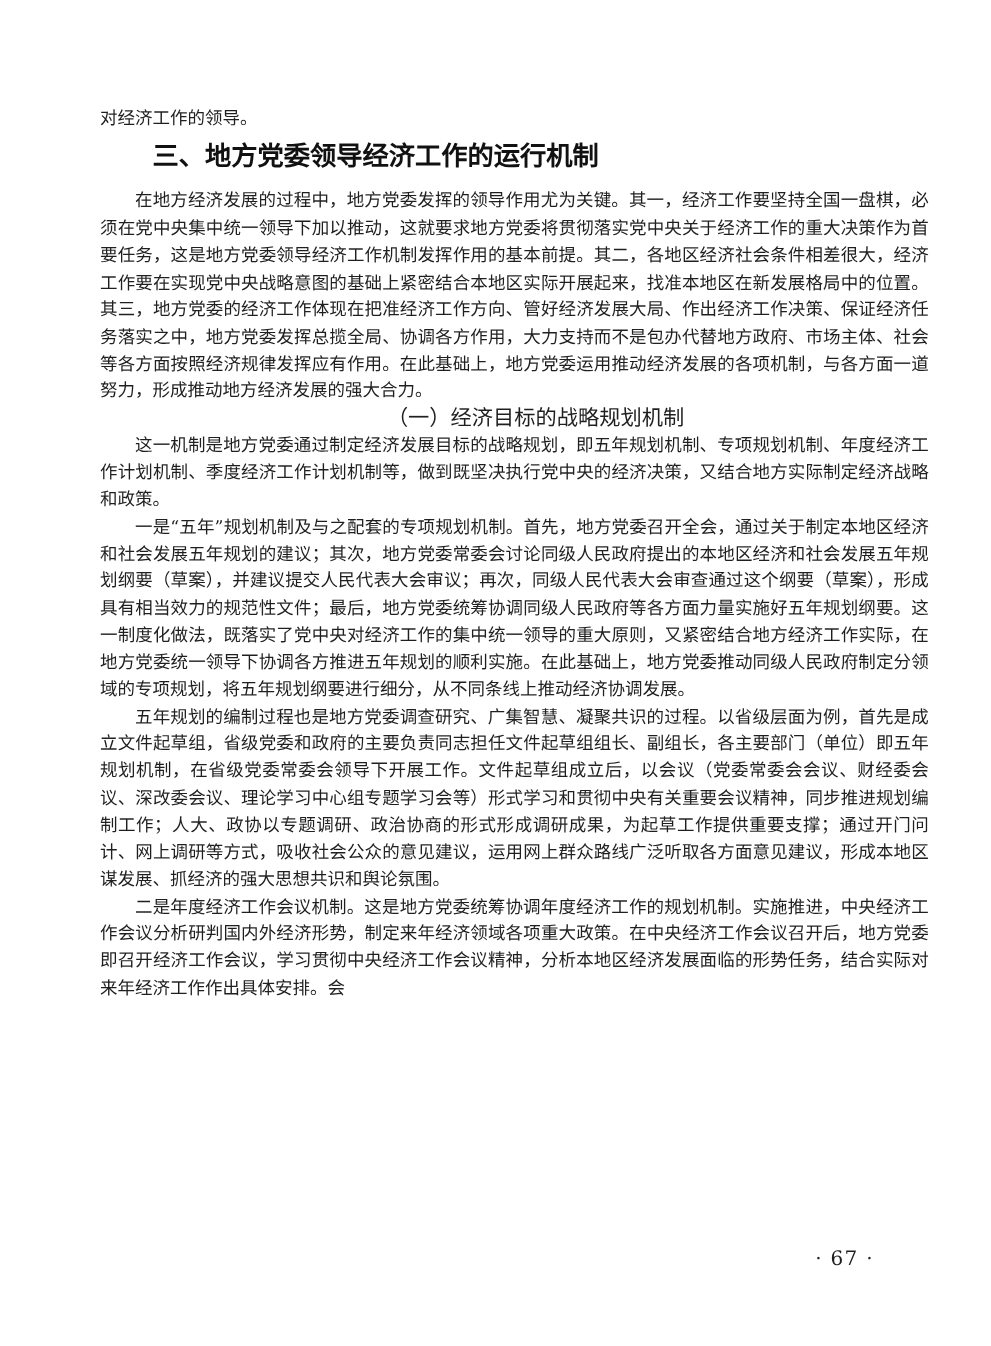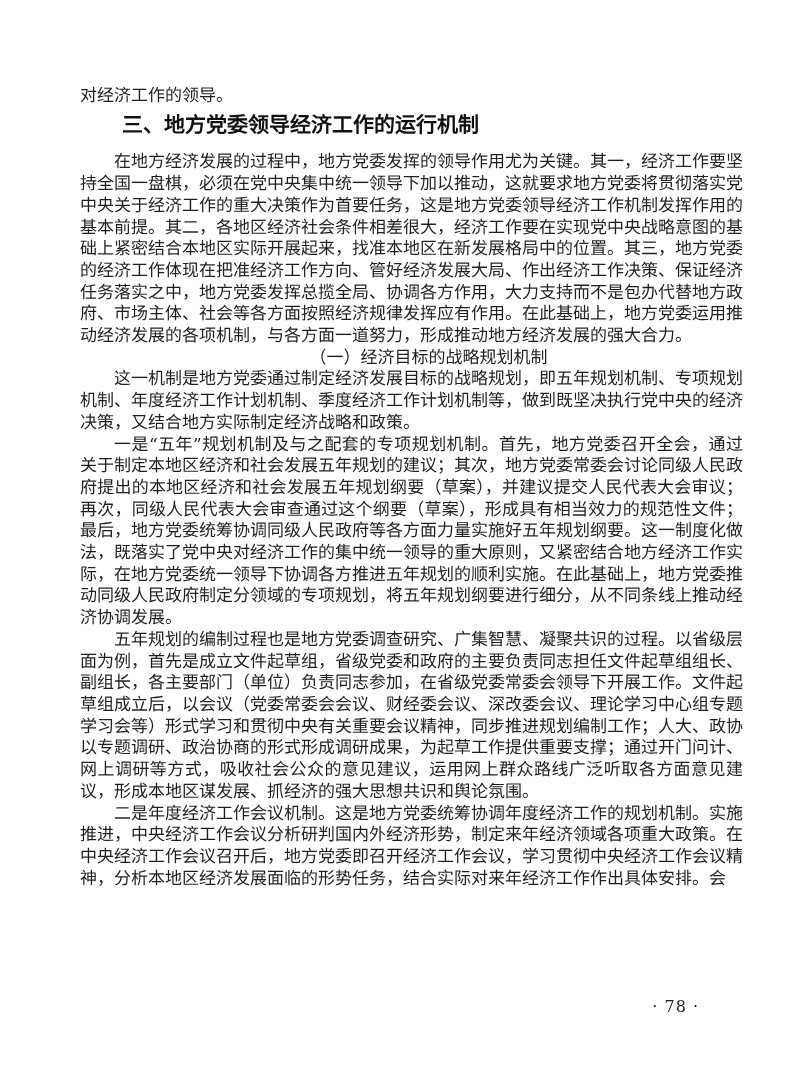--- a/index.html
+++ b/index.html
@@ -17,21 +17,21 @@
     color: #1a1a1a;
   }
   .text-block {
     position: absolute;
     left: 80px;
     top: 85px;
     width: 663px;
   }
   .para {
     margin: 0;
-    font-size: 17px;
+    font-size: 14px;
     line-height: 21.7px;
     text-align: justify;
     text-justify: inter-ideograph;
     letter-spacing: 0;
     word-break: break-all;
     color: #1f1f1f;
   }
   .para.indent {
     text-indent: 2em;
   }
@@ -70,17 +70,17 @@
 <body>
 
 <div class="page">
   <div class="text-block">
     <p class="para no-indent">对经济工作的领导。</p>
     <h2 class="section-heading">三、地方党委领导经济工作的运行机制</h2>
     <p class="para indent">在地方经济发展的过程中，地方党委发挥的领导作用尤为关键。其一，经济工作要坚持全国一盘棋，必须在党中央集中统一领导下加以推动，这就要求地方党委将贯彻落实党中央关于经济工作的重大决策作为首要任务，这是地方党委领导经济工作机制发挥作用的基本前提。其二，各地区经济社会条件相差很大，经济工作要在实现党中央战略意图的基础上紧密结合本地区实际开展起来，找准本地区在新发展格局中的位置。其三，地方党委的经济工作体现在把准经济工作方向、管好经济发展大局、作出经济工作决策、保证经济任务落实之中，地方党委发挥总揽全局、协调各方作用，大力支持而不是包办代替地方政府、市场主体、社会等各方面按照经济规律发挥应有作用。在此基础上，地方党委运用推动经济发展的各项机制，与各方面一道努力，形成推动地方经济发展的强大合力。</p>
     <h3 class="subsection-heading">（一）经济目标的战略规划机制</h3>
     <p class="para indent">这一机制是地方党委通过制定经济发展目标的战略规划，即五年规划机制、专项规划机制、年度经济工作计划机制、季度经济工作计划机制等，做到既坚决执行党中央的经济决策，又结合地方实际制定经济战略和政策。</p>
     <p class="para indent">一是“五年”规划机制及与之配套的专项规划机制。首先，地方党委召开全会，通过关于制定本地区经济和社会发展五年规划的建议；其次，地方党委常委会讨论同级人民政府提出的本地区经济和社会发展五年规划纲要（草案），并建议提交人民代表大会审议；再次，同级人民代表大会审查通过这个纲要（草案），形成具有相当效力的规范性文件；最后，地方党委统筹协调同级人民政府等各方面力量实施好五年规划纲要。这一制度化做法，既落实了党中央对经济工作的集中统一领导的重大原则，又紧密结合地方经济工作实际，在地方党委统一领导下协调各方推进五年规划的顺利实施。在此基础上，地方党委推动同级人民政府制定分领域的专项规划，将五年规划纲要进行细分，从不同条线上推动经济协调发展。</p>
-    <p class="para indent">五年规划的编制过程也是地方党委调查研究、广集智慧、凝聚共识的过程。以省级层面为例，首先是成立文件起草组，省级党委和政府的主要负责同志担任文件起草组组长、副组长，各主要部门（单位）负责同志参加，在省级党委常委会领导下开展工作。文件起草组成立后，以会议（党委常委会会议、财经委会议、深改委会议、理论学习中心组专题学习会等）形式学习和贯彻中央有关重要会议精神，同步推进规划编制工作；人大、政协以专题调研、政治协商的形式形成调研成果，为起草工作提供重要支撑；通过开门问计、网上调研等方式，吸收社会公众的意见建议，运用网上群众路线广泛听取各方面意见建议，形成本地区谋发展、抓经济的强大思想共识和舆论氛围。</p>
+    <p class="para indent">五年规划的编制过程也是地方党委调查研究、广集智慧、凝聚共识的过程。以省级层面为例，首先是成立文件起草组，省级党委和政府的主要负责同志担任文件起草组组长、副组长，各主要部门（单位）即五年规划机制，在省级党委常委会领导下开展工作。文件起草组成立后，以会议（党委常委会会议、财经委会议、深改委会议、理论学习中心组专题学习会等）形式学习和贯彻中央有关重要会议精神，同步推进规划编制工作；人大、政协以专题调研、政治协商的形式形成调研成果，为起草工作提供重要支撑；通过开门问计、网上调研等方式，吸收社会公众的意见建议，运用网上群众路线广泛听取各方面意见建议，形成本地区谋发展、抓经济的强大思想共识和舆论氛围。</p>
     <p class="para indent">二是年度经济工作会议机制。这是地方党委统筹协调年度经济工作的规划机制。实施推进，中央经济工作会议分析研判国内外经济形势，制定来年经济领域各项重大政策。在中央经济工作会议召开后，地方党委即召开经济工作会议，学习贯彻中央经济工作会议精神，分析本地区经济发展面临的形势任务，结合实际对来年经济工作作出具体安排。会</p>
   </div>
-  <div class="page-number">· 78 ·</div>
+  <div class="page-number">· 67 ·</div>
 </div>
 
 </body></html>

